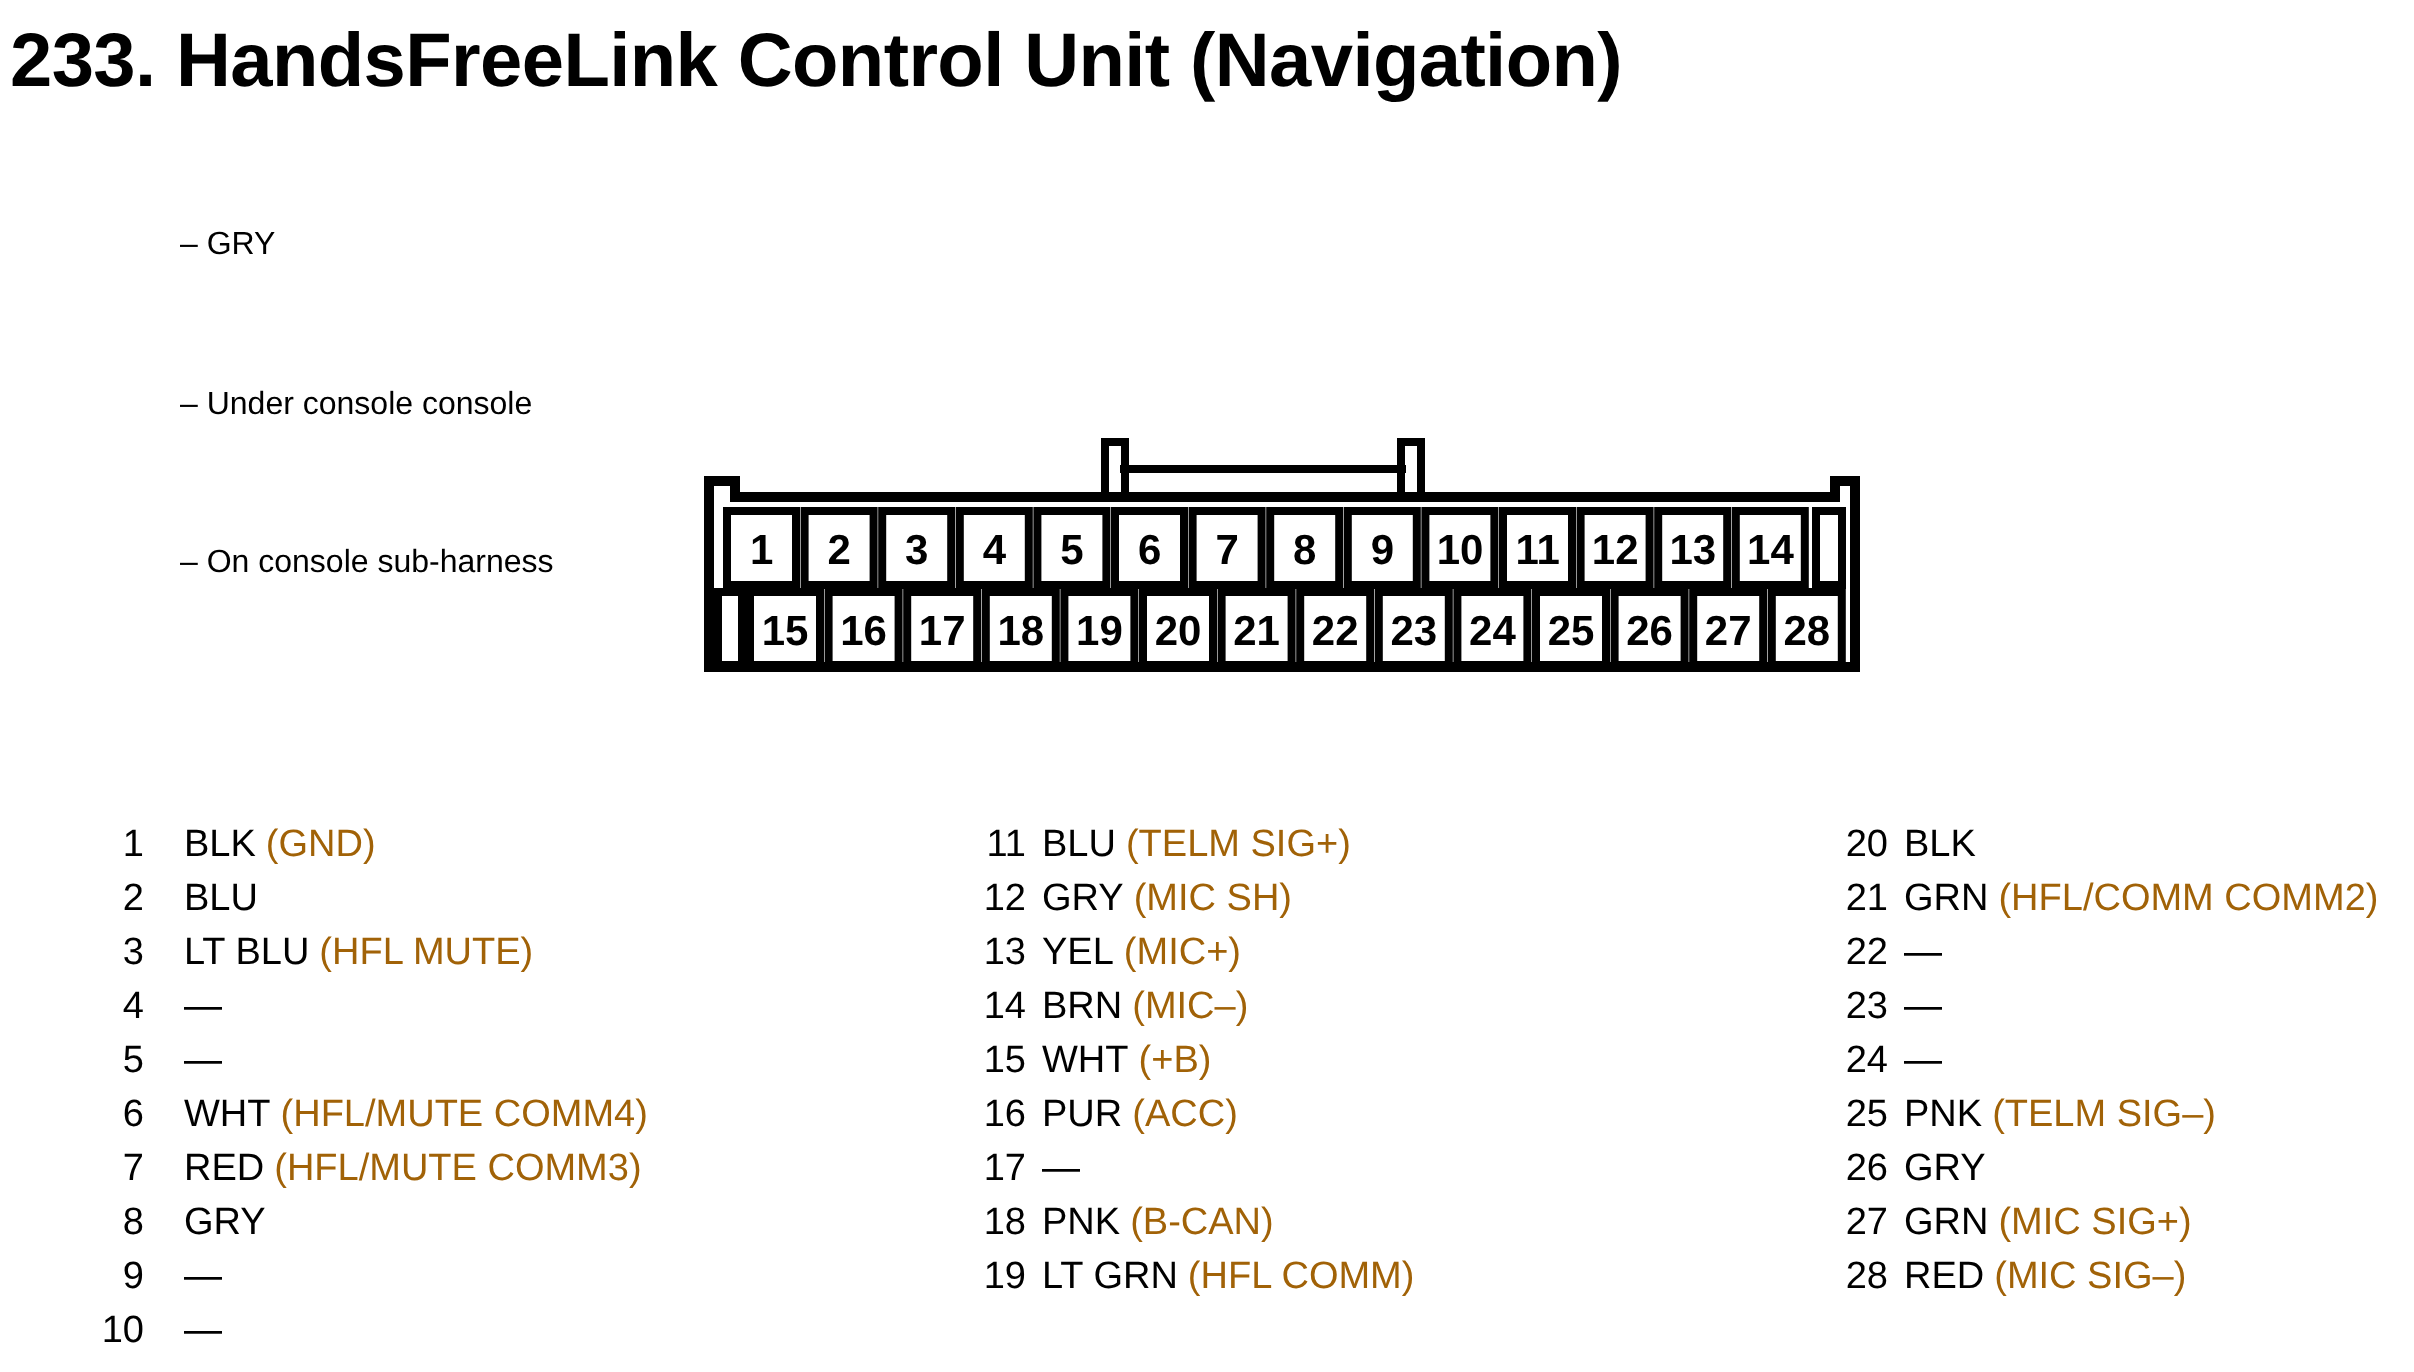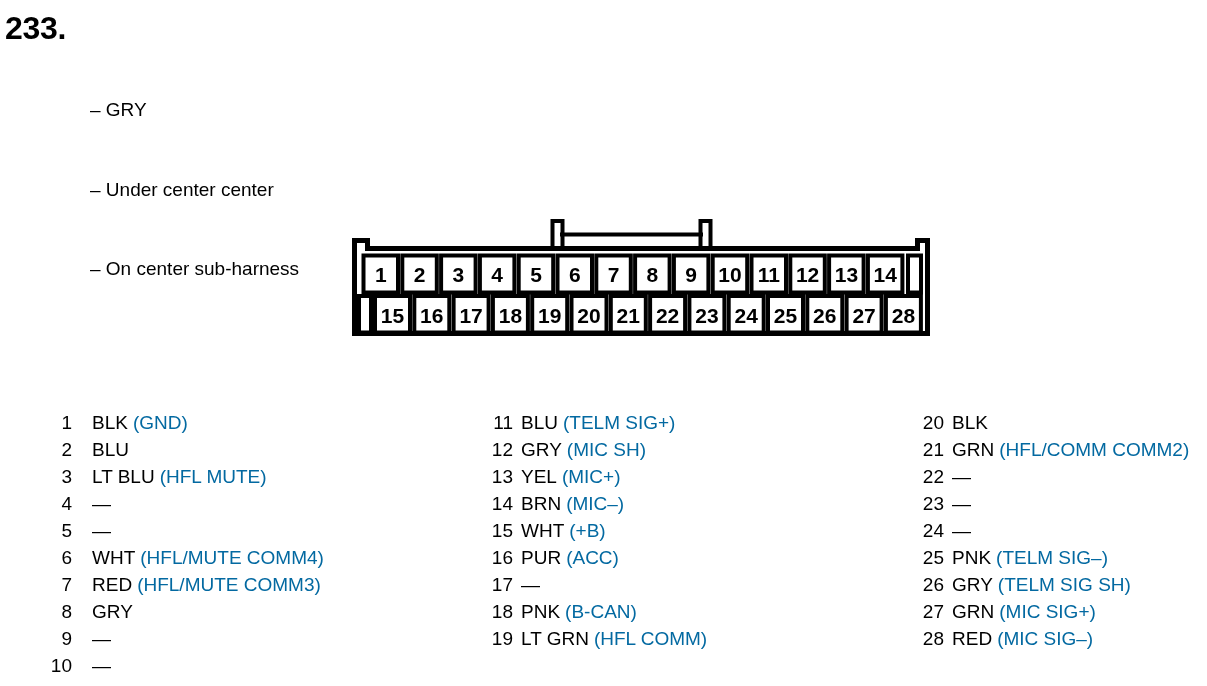--- a/index.html
+++ b/index.html
@@ -10,30 +10,30 @@
     color:#000000;
     position:relative;
     overflow:hidden;
   }
   .page { position:absolute; inset:0; }
 
   
   .title {
     position:absolute; left:5px; top:10px;
     display:flex;
-    font-size:32px; font-weight:bold;
+    font-size:38px; font-weight:bold;
     letter-spacing:-0.3px;
     white-space:nowrap;
   }
   .title-num { width:83px; flex:0 0 83px; }
 
   
   .notes {
-    position:absolute; left:90px; top:44px;
-    font-size:19px; line-height:26.5px;
+    position:absolute; left:90px; top:57px;
+    font-size:16px; line-height:26.5px;
     white-space:pre;
   }
 
   
   .connector {
     position:absolute; left:345px; top:215px;
     width:592px; height:125px;
   }
   .connector svg { display:block; }
   .cell-num {
@@ -50,35 +50,36 @@
   .pin-row {
     display:flex; align-items:baseline;
     height:27px; line-height:27px;
     font-size:19px;
   }
   .pin-num { text-align:right; flex:0 0 auto; }
   .pin-col-1 .pin-num { width:48px; margin-right:20px; }
   .pin-col-2 .pin-num { width:57px; margin-right:8px; }
   .pin-col-3 .pin-num { width:57px; margin-right:8px; }
   .wire-color { margin-right:5px; }
-  .signal { color:#0369a1; }
+  .signal { color:#a16207; }
 </style>
 </head>
 <body>
 
 <div class="page">
 
   <div class="title">
     <span class="title-num">233.</span>
+    <span>HandsFreeLink Control Unit (Navigation)</span>
   </div>
 
   <div class="notes">
     <div>– GRY</div>
-    <div>– Under center center</div>
-    <div>– On center sub-harness</div>
+    <div>– Under console console</div>
+    <div>– On console sub-harness</div>
   </div>
 
   <div class="connector">
     <svg width="592" height="125" viewBox="0 0 592 125">
 
       <g>
         <rect x="207.5" y="6" width="10" height="30" fill="#ffffff" stroke="#000000" stroke-width="4"></rect>
         <rect x="355.5" y="6" width="10" height="30" fill="#ffffff" stroke="#000000" stroke-width="4"></rect>
         <line x1="215" y1="19.5" x2="358" y2="19.5" stroke="#000000" stroke-width="4"></line>
       </g>
@@ -276,21 +277,20 @@
         <span class="signal"></span>
       </div>
     <div class="pin-row">
         <span class="pin-num">25</span>
         <span class="wire-color">PNK</span>
         <span class="signal">(TELM SIG–)</span>
       </div>
     <div class="pin-row">
         <span class="pin-num">26</span>
         <span class="wire-color">GRY</span>
-        <span class="signal">(TELM SIG SH)</span>
       </div>
     <div class="pin-row">
         <span class="pin-num">27</span>
         <span class="wire-color">GRN</span>
         <span class="signal">(MIC SIG+)</span>
       </div>
     <div class="pin-row">
         <span class="pin-num">28</span>
         <span class="wire-color">RED</span>
         <span class="signal">(MIC SIG–)</span>

